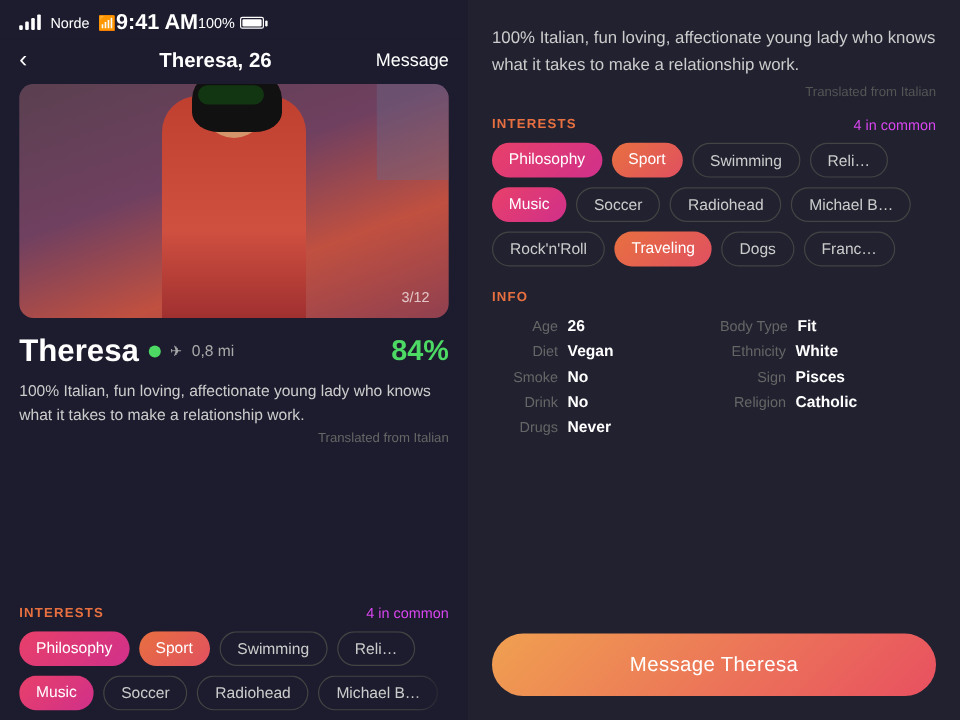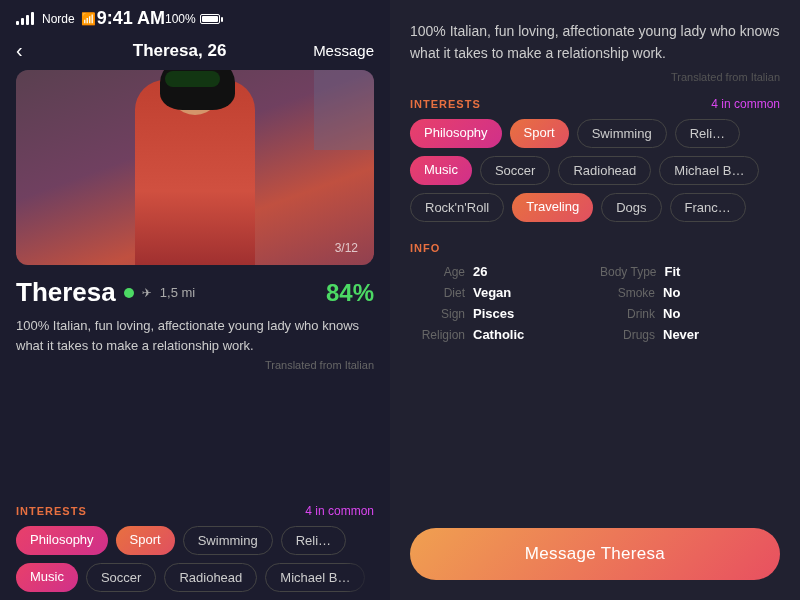--- a/index.html
+++ b/index.html
@@ -371,21 +371,21 @@
     </div>
     <span class="photo-badge" style="color:rgba(255,255,255,0.7);font-size:12px;position:absolute;bottom:10px;right:16px;z-index:10;">3/12</span>
   </div>
 
   <div class="profile-section">
     <div class="profile-name-row">
       <div style="display:flex;align-items:center;gap:8px;">
         <span class="profile-name">Theresa</span>
         <span class="online-dot"></span>
         <span class="location-icon">✈</span>
-        <span style="font-size:13px;color:#aaa;">1,5 mi</span>
+        <span style="font-size:13px;color:#aaa;">0,8 mi</span>
       </div>
       <span class="match-pct">84%</span>
     </div>
     <p class="bio-text">100% Italian, fun loving, affectionate young lady who knows what it takes to make a relationship work.</p>
     <p class="translated-label">Translated from Italian</p>
   </div>
 
   <div class="interests-section">
     <div class="section-header">
       <span class="section-title">INTERESTS</span>
@@ -446,20 +446,24 @@
           <span class="info-label">Body Type</span>
           <span class="info-value">Fit</span>
         </div>
 
         <div class="info-row">
           <span class="info-label">Diet</span>
           <span class="info-value">Vegan</span>
         </div>
 
         <div class="info-row">
+          <span class="info-label">Ethnicity</span>
+          <span class="info-value">White</span>
+        </div>
+        <div class="info-row">
           <span class="info-label">Smoke</span>
           <span class="info-value">No</span>
         </div>
 
         <div class="info-row">
           <span class="info-label">Sign</span>
           <span class="info-value">Pisces</span>
         </div>
         <div class="info-row">
           <span class="info-label">Drink</span>

